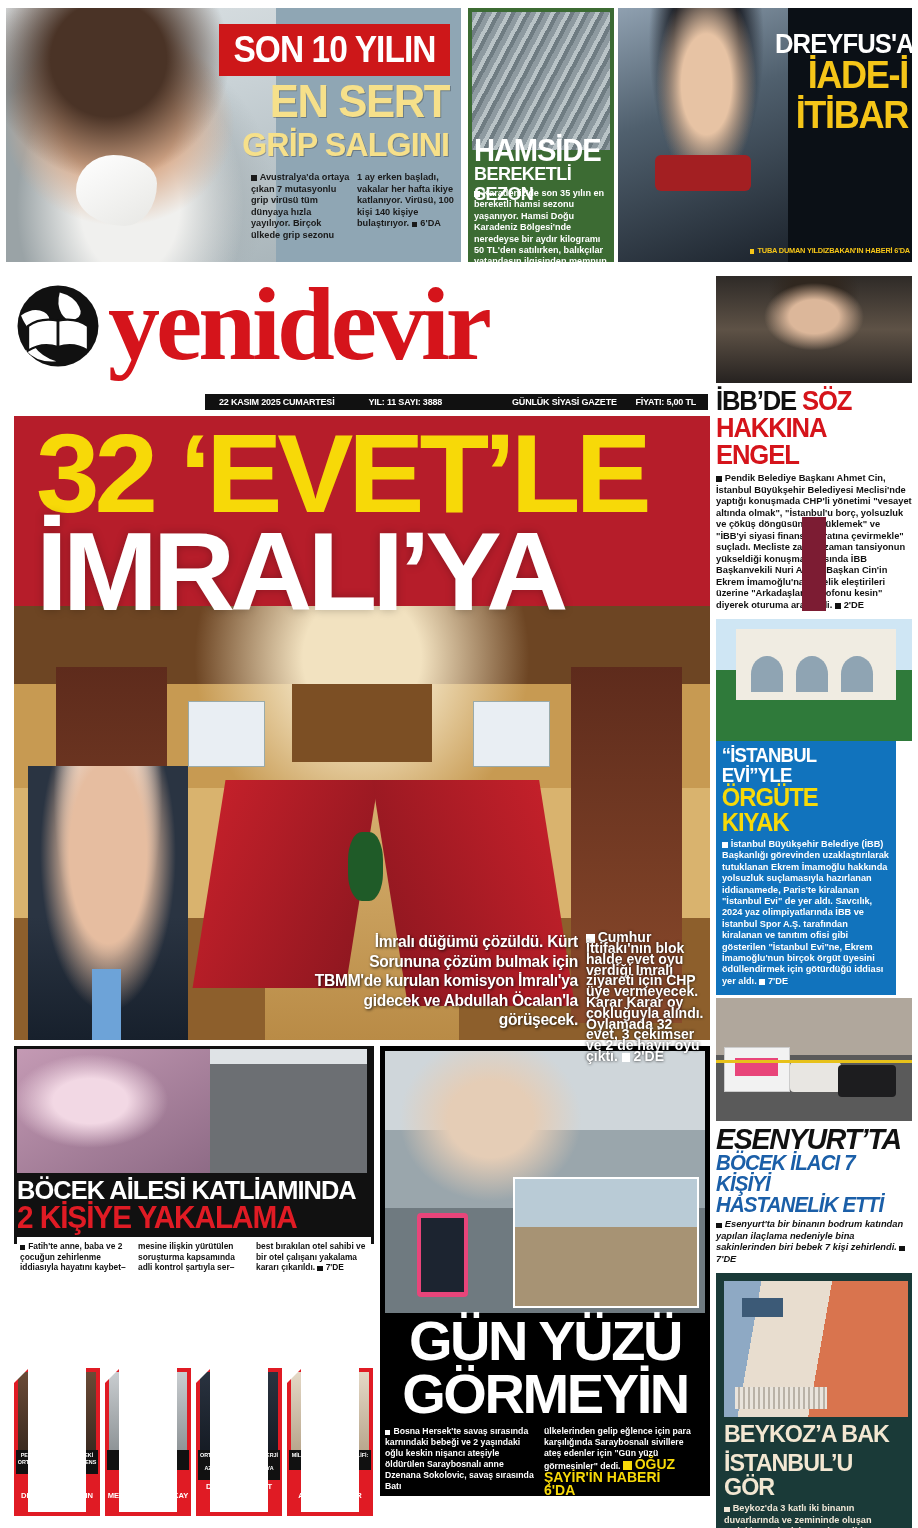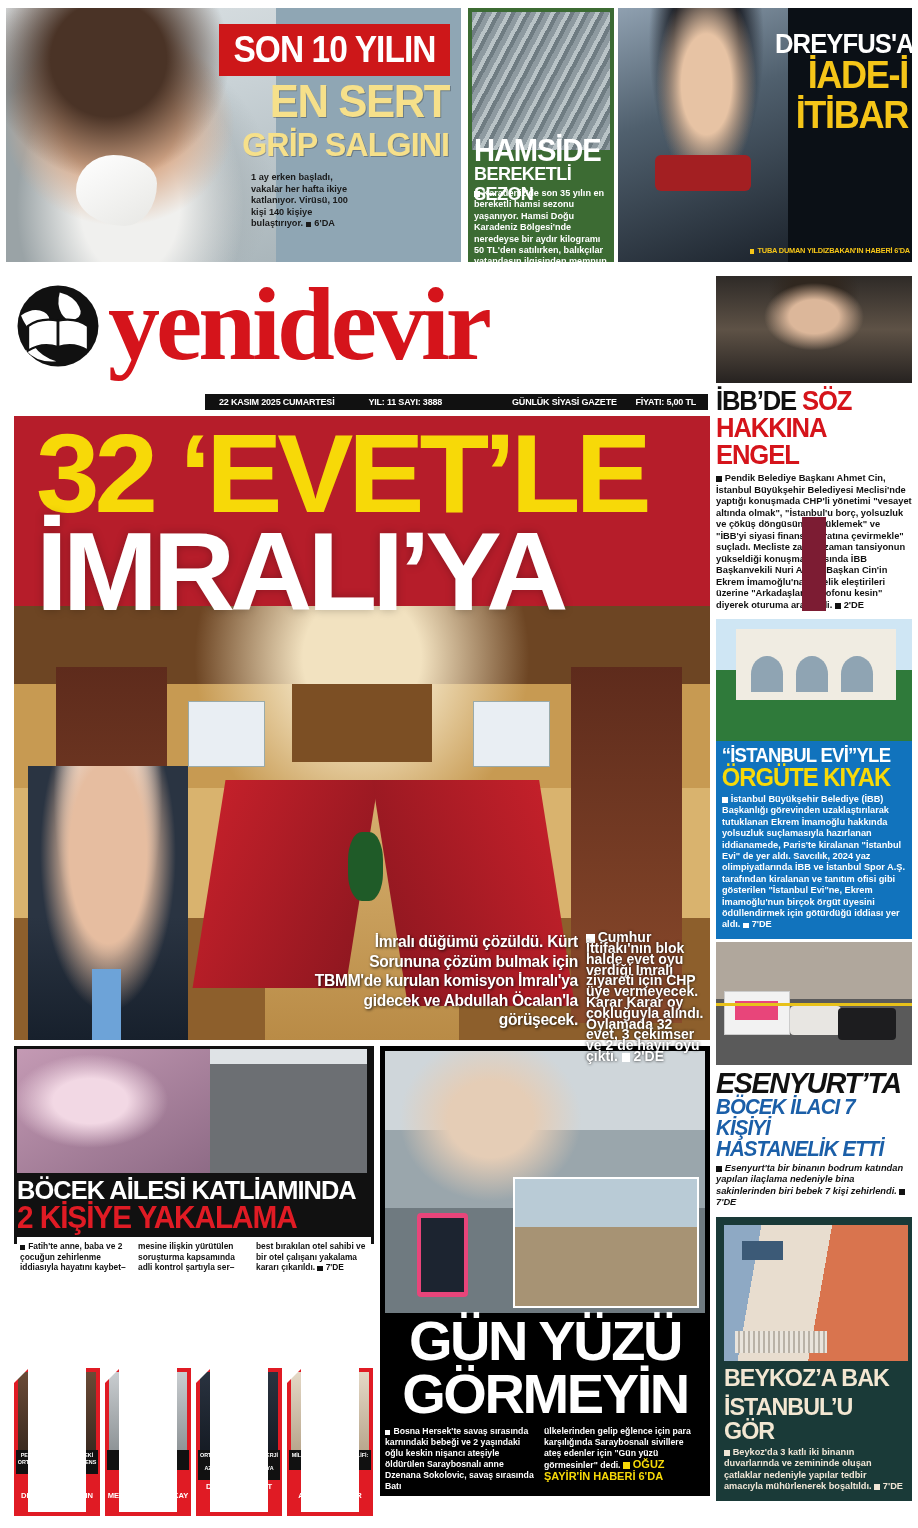--- a/index.html
+++ b/index.html
@@ -139,21 +139,21 @@
       linear-gradient(#2e2a27, #5e5246 50%, #262220 100%);
   }
   .ibb-photo:after { content:""; position:absolute; left:44%; top:72%; width:12%; height:28%; background:#7c1c33; }
   .ibb-h { margin-top:5px; font-weight:900; font-size:27px; line-height:27px; letter-spacing:-1.2px;
     color:#111; transform:scaleX(.95); transform-origin:left; }
   .ibb-h .red { color:#d5141b; }
   .ibb-h2 { font-weight:900; font-size:27px; line-height:27px; letter-spacing:-1.2px; color:#d5141b;
     transform:scaleX(.95); transform-origin:left; }
   .ibb-p { margin-top:4px; font-size:9.3px; line-height:11.5px; font-weight:700; color:#111; }
 
-  .evi { margin-top:8px; width:196px; background:#1173bd; }
+  .evi { margin-top:8px; width:180px; background:#1173bd; }
   .evi-photo { width:196px; height:122px;
     background:
       linear-gradient(#cfe6f4 0 42%, #2f7a3a 42% 100%),
       linear-gradient(#cfe6f4,#2f7a3a);
   }
   .evi-photo .bld { position:absolute; left:10%; top:8%; width:82%; height:58%; background:#f0ece2; }
   .evi-photo .arc1,.evi-photo .arc2,.evi-photo .arc3 { position:absolute; top:30%; width:16%; height:30%;
     background:#8fa4b3; border-radius:50% 50% 0 0; }
   .evi-photo .arc1{left:18%}.evi-photo .arc2{left:41%}.evi-photo .arc3{left:64%}
   .evi-h { padding:4px 6px 0; color:#fff; font-weight:900; font-size:19.5px; line-height:20px;
@@ -233,37 +233,38 @@
     background: linear-gradient(#b9cbd6 0 38%, #a79374 38% 100%); border:2px solid #fff; }
   .gun-photo .phone { position:absolute; left:10%; bottom:6%; width:16%; height:32%;
     background:#e8457a; border-radius:4px; }
   .gun-photo .phone:after{content:"";position:absolute;left:8%;top:6%;width:84%;height:88%;background:#1c2430;}
   .gun-h1 { margin-top:2px; color:#fff; font-weight:900; font-size:56px; line-height:52px;
     letter-spacing:-2.4px; text-align:center; transform:scaleX(1.0); }
   .gun-h2 { color:#fff; font-weight:900; font-size:56px; line-height:54px;
     letter-spacing:-2.4px; text-align:center; }
   .gun-cols { margin-top:5px; display:flex; gap:9px; }
   .gun-cols p { width:150px; color:#fff; font-size:8.7px; line-height:10.9px; font-weight:700; }
-  .gun-credit { color:#f7d908; font-weight:900; font-size:11px; margin-top:2px; }
+  .gun-credit { color:#f7d908; font-weight:900; font-size:14px; margin-top:2px; }
 </style>
 </head>
 <body>
 
 <div class="page">
 
   <div class="topstrip">
 
     <div class="flu">
       <div class="flu-photo"></div>
       <div class="flu-red">
         <span>SON 10 YILIN</span>
       </div>
       <div class="flu-l2">EN SERT</div>
       <div class="flu-l3">GRİP SALGINI</div>
       <div class="flu-body">
+        <p><span class="sq"></span><span>Avustralya'da ortaya çıkan 7 mutasyonlu grip virüsü tüm dünyaya hızla yayılıyor. Birçok ülkede grip sezonu</span></p>
         <p><span>1 ay erken başladı, vakalar her hafta ikiye katlanıyor. Virüsü, 100 kişi 140 kişiye bulaştırıyor.</span> <span class="sq"></span><b>6'DA</b></p>
       </div>
     </div>
 
     <div class="hamsi">
       <div class="hamsi-photo"></div>
       <h2>HAMSİDE</h2>
       <h3>BEREKETLİ SEZON</h3>
       <p><span class="sq"></span><span>Karadeniz'de son 35 yılın en bereketli hamsi sezonu yaşanıyor. Hamsi Doğu Karadeniz Bölgesi'nde neredeyse bir aydır kilogramı 50 TL'den satılırken, balıkçılar vatandaşın ilgisinden memnun.</span> </p>
     </div>

